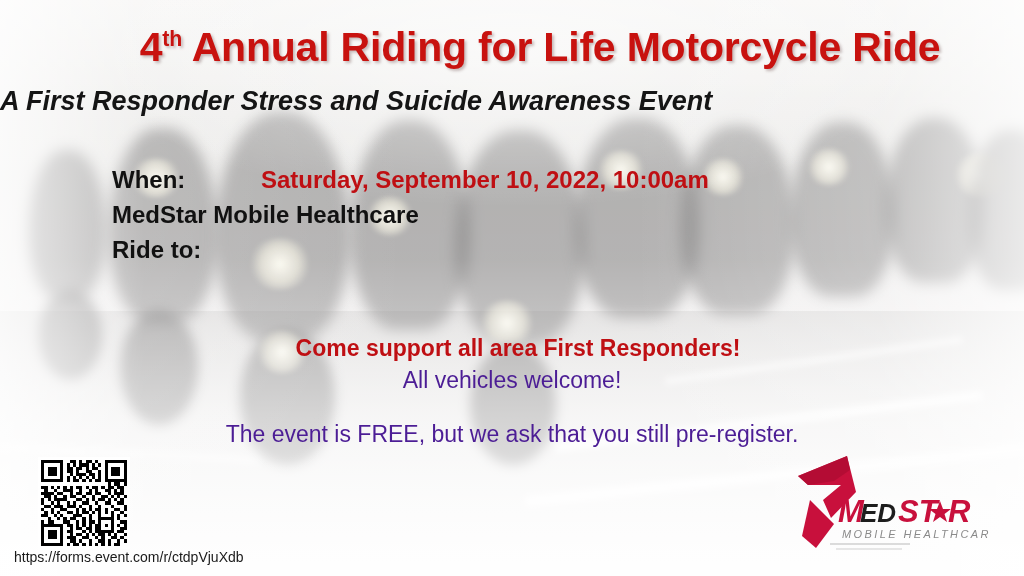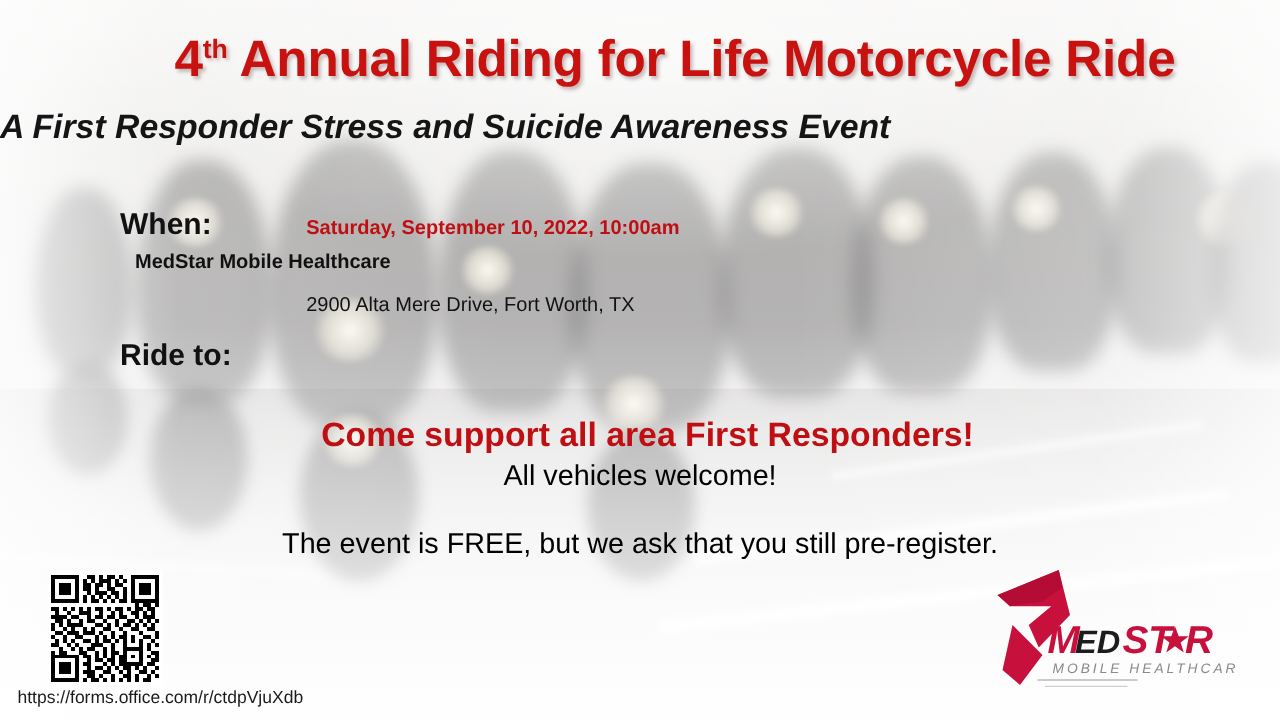--- a/index.html
+++ b/index.html
@@ -111,56 +111,56 @@
     font-size: 27px;
     font-weight: bold;
     font-style: italic;
     color: #151515;
     white-space: nowrap;
   }
 
   .details {
     position: absolute;
     top: 166px;
-    left: 96px;
+    left: 112px;
     width: 800px;
   }
   .row {
     display: flex;
     align-items: baseline;
     height: 35px;
   }
   .row .label {
     width: 149px;
     flex: 0 0 149px;
     font-size: 24px;
     font-weight: bold;
     color: #111111;
   }
   .row .value {
-    font-size: 16px;
+    font-size: 24px;
     color: #111111;
   }
-  .value.bold { font-weight: bold; margin-left: 12px; }
+  .value.bold { font-weight: bold; }
   .value.red  { font-weight: bold; color: #bf0f13; }
   .value.plain { font-weight: normal; }
 
   .cta {
     position: absolute;
     top: 333px;
     left: 0;
     width: 100%;
     text-align: center;
   }
   .cta-line {
-    color: #000000;
+    color: #4c1d95;
     white-space: nowrap;
   }
   .cta-1 {
-    font-size: 27px;
+    font-size: 23px;
     font-weight: bold;
     color: #bf0f13;
     line-height: 30px;
     padding-left: 12px;
   }
   .cta-2 {
     font-size: 23px;
     line-height: 34px;
   }
   .cta-3 {
@@ -251,24 +251,20 @@
 
     <div class="subtitle">A First Responder Stress and Suicide Awareness Event</div>
 
     <div class="details">
       <div class="row">
         <div class="label">When:</div>
         <div class="value red">Saturday, September 10, 2022, 10:00am</div>
       </div>
       <div class="row">
         <div class="value bold">MedStar Mobile Healthcare</div>
-      </div>
-      <div class="row">
-        <div class="label"></div>
-        <div class="value plain">2900 Alta Mere Drive, Fort Worth, TX</div>
       </div>
       <div class="row">
         <div class="label">Ride to:</div>
       </div>
     </div>
 
     <div class="cta">
       <div class="cta-line cta-1">Come support all area First Responders!</div>
       <div class="cta-line cta-2">All vehicles welcome!</div>
       <div class="cta-line cta-3">The event is FREE, but we ask that you still pre-register.</div>
@@ -484,21 +480,21 @@
           <rect x="9" y="27" width="1" height="1"></rect>
             <rect x="11" y="27" width="2" height="1"></rect>
           <rect x="14" y="27" width="1" height="1"></rect>
             <rect x="18" y="27" width="1" height="1"></rect>
           <rect x="20" y="27" width="1" height="1"></rect>
             <rect x="24" y="27" width="2" height="1"></rect>
         </g>
       </svg>
     </div>
 
-    <div class="qr-url">https://forms.office.com/r/ctdpVjuXdb</div>
+    <div class="qr-url">https://forms.event.com/r/ctdpVjuXdb</div>
 
     <div class="logo">
       <svg viewBox="0 0 200 105" width="200" height="105">
 
         <path d="M57 4 L66 40 L41 66 L33 48 L51 33 L18 33 L8 24 Z" fill="#c8103c"></path>
         <path d="M57 4 L60 18 L44 29 L18 33 L8 24 Z" fill="#b00c33" opacity="0.85"></path>
         <path d="M20 48 L44 72 L26 96 L12 84 Z" fill="#c8103c"></path>
 
         <g font-family="'Liberation Sans', sans-serif" font-style="italic" font-weight="bold">
           <text x="48" y="70" font-size="31" fill="#c8103c">M</text>

